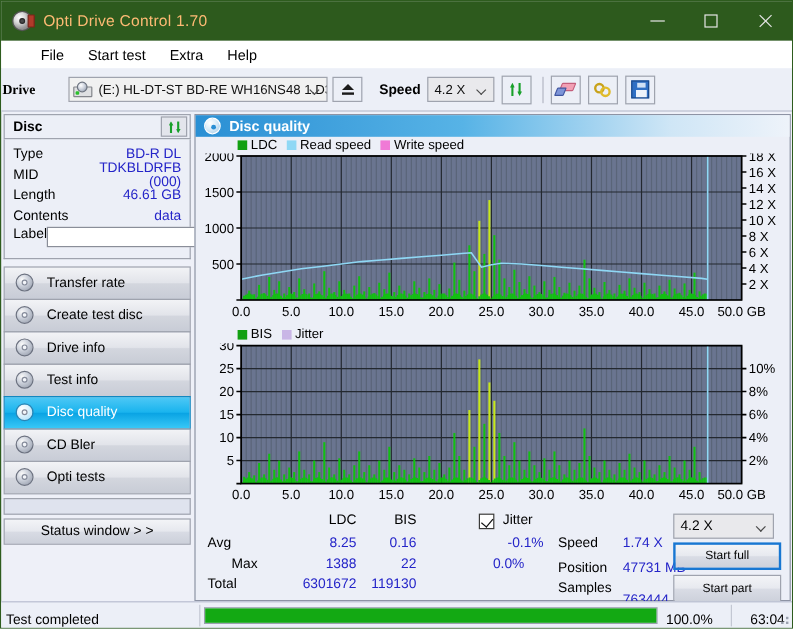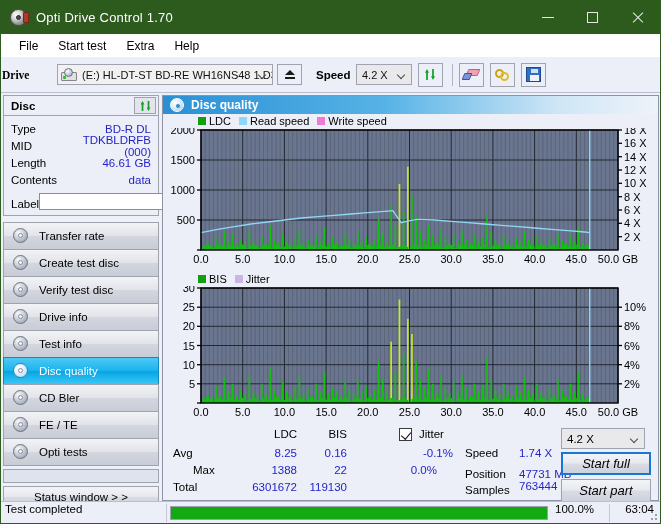--- a/index.html
+++ b/index.html
@@ -28,36 +28,36 @@
     border:1px solid #555;box-sizing:border-box;
   }
   .title-icon .hole{
     position:absolute;left:6px;top:6px;width:5px;height:5px;border-radius:50%;
     background:#4a4a4a;border:1px solid #2a2a2a;box-sizing:border-box;
   }
   .title-icon .red{
     position:absolute;right:-1px;top:3px;width:6px;height:11px;background:#b03a2a;
     border:1px solid #7a2418;box-sizing:border-box;border-radius:1px;
   }
-  .title-text{color:#ffffff;font-size:13px;letter-spacing:.2px;}
+  .title-text{color:#fdba74;font-size:13px;letter-spacing:.2px;}
   .winbtns{position:absolute;right:0;top:0;height:33px;display:flex;}
   .winbtn{width:45px;height:33px;display:flex;align-items:center;justify-content:center;}
   .wb-min{width:12px;height:1px;background:#e6e6e6;}
   .wb-max{width:11px;height:11px;border:1px solid #e6e6e6;box-sizing:border-box;}
   .wb-close{position:relative;width:13px;height:13px;}
   .wb-close:before,.wb-close:after{
     content:"";position:absolute;left:0;top:6px;width:14px;height:1px;background:#e6e6e6;
   }
   .wb-close:before{transform:rotate(45deg);}
   .wb-close:after{transform:rotate(-45deg);}
 
   
   .menubar{
     position:absolute;left:0;top:33px;width:659px;height:23px;
-    background:#ffffff;display:flex;align-items:center;padding-left:9px;box-sizing:border-box;
+    background:#ffffff;display:flex;align-items:center;padding-left:24px;box-sizing:border-box;
   }
   .menu-item{font-size:12px;color:#000;padding:3px 9px;margin-right:2px;}
 
   
   .drivebar{
     position:absolute;left:0;top:56px;width:659px;height:36px;
     background:#eceff7;display:flex;align-items:center;
     border-bottom:1px solid #b9bed0;box-sizing:border-box;
   }
   .lbl{font-size:11.5px;color:#000;font-weight:bold;}
@@ -117,21 +117,21 @@
     position:absolute;right:2px;top:1px;width:22px;height:17px;border:1px solid #9fa3ae;
     background:#e3e5ec;box-sizing:border-box;display:flex;align-items:center;justify-content:center;
   }
   .disc-body{
     border:1px solid #9fa3ae;border-top:none;background:#eceff7;box-sizing:border-box;
     padding:4px 0 5px 0;
   }
   .drow{display:flex;align-items:center;height:17px;padding:0 7px;}
   .drow .k{width:64px;font-size:11.5px;color:#000;}
   .drow .v{flex:1;text-align:right;font-size:11.5px;color:#2424c8;}
-  .label-row{display:flex;align-items:flex-end;height:21px;padding:0 5px;margin-top:1px;}
+  .label-row{display:flex;align-items:flex-start;height:21px;padding:0 5px;margin-top:1px;}
   .label-row .k{width:62px;font-size:11.5px;margin-left:2px;}
   .label-input{
     flex:1;height:17px;background:#ffffff;border:1px solid #8a8e99;box-sizing:border-box;margin-right:3px;
   }
   .disc-btn{
     width:22px;height:19px;border:1px solid #9fa3ae;background:#e3e5ec;box-sizing:border-box;
     display:flex;align-items:center;justify-content:center;
   }
   .ic-cd{width:14px;height:14px;border-radius:50%;
     background:radial-gradient(circle at 36% 32%,#fbf8d8 0%,#e4dd90 40%,#b9b052 75%,#8e8638 100%);
@@ -194,30 +194,30 @@
   .rp-lbl{position:absolute;font-size:11.5px;color:#000;}
   .rp-val{position:absolute;font-size:11.5px;color:#2424c8;}
   .spd-combo{
     position:absolute;width:84px;height:21px;background:#e9e9ec;border:1px solid #9fa3ae;
     box-sizing:border-box;display:flex;align-items:center;
   }
   .spd-combo span{font-size:11.5px;margin-left:5px;}
   .act-btn{
     position:absolute;width:90px;height:23px;box-sizing:border-box;
     background:linear-gradient(to bottom,#f3f4f7 0%,#e7e9ef 48%,#d9dce5 52%,#cdd1db 100%);
-    border:1px solid #9fa3ae;display:flex;align-items:center;justify-content:center;font-size:13px;font-style:italic;
+    border:1px solid #9fa3ae;display:flex;align-items:center;justify-content:center;font-size:10px;
   }
   .act-btn.primary{border:2px solid #1877d2;}
 
   
   .statusbar{
     position:absolute;left:0;bottom:0;width:659px;height:22px;background:#eceff7;
     border-top:1px solid #b9bed0;box-sizing:border-box;display:flex;align-items:center;
   }
-  .sb-cell{height:20px;display:flex;align-items:flex-start;}
+  .sb-cell{height:20px;display:flex;align-items:flex-end;}
   .sb-text{font-size:11.5px;margin-left:4px;}
   .sb-sep{width:1px;height:18px;background:#c3c7d3;}
   .progress-outer{width:378px;height:14px;background:#ffffff;border:1px solid #9aa0ae;box-sizing:border-box;margin:0 3px;position:relative;}
   .progress-fill{height:100%;background:#13a913;}
   .grip{position:absolute;right:2px;bottom:2px;width:11px;height:11px;}
   .grip i{position:absolute;width:2px;height:2px;background:#9aa0ae;}
 </style>
 </head>
 <body>
 
@@ -346,27 +346,20 @@
             <div class="ring"></div>
             <div class="hl"></div>
           </div>
         <div class="nav-label">Create test disc</div>
       </div>
       <div class="navbtn">
         <div class="nav-ic">
             <div class="ring"></div>
             <div class="hl"></div>
           </div>
-        <div class="nav-label">Verify test disc</div>
-      </div>
-      <div class="navbtn">
-        <div class="nav-ic">
-            <div class="ring"></div>
-            <div class="hl"></div>
-          </div>
         <div class="nav-label">Drive info</div>
       </div>
       <div class="navbtn">
         <div class="nav-ic">
             <div class="ring"></div>
             <div class="hl"></div>
           </div>
         <div class="nav-label">Test info</div>
       </div>
       <div class="navbtn active">
@@ -375,27 +368,20 @@
             <div class="hl"></div>
           </div>
         <div class="nav-label">Disc quality</div>
       </div>
       <div class="navbtn">
         <div class="nav-ic">
             <div class="ring"></div>
             <div class="hl"></div>
           </div>
         <div class="nav-label">CD Bler</div>
-      </div>
-      <div class="navbtn">
-        <div class="nav-ic">
-            <div class="ring"></div>
-            <div class="hl"></div>
-          </div>
-        <div class="nav-label">FE / TE</div>
       </div>
       <div class="navbtn">
         <div class="nav-ic">
             <div class="ring"></div>
             <div class="hl"></div>
           </div>
         <div class="nav-label">Opti tests</div>
       </div>
       <div class="navspacer"></div>
       <div class="statusbtn">Status window &gt; &gt;</div>
@@ -1417,21 +1403,21 @@
 
       <div class="st-row-h" style="left:10px;top:55px;">Total</div>
       <div class="st-v" style="left:72px;top:55px;width:62px;">6301672</div>
       <div class="st-v" style="left:136px;top:55px;width:48px;">119130</div>
 
       <div class="rp-lbl" style="left:302px;top:21px;">Speed</div>
       <div class="rp-val" style="left:356px;top:21px;">1.74 X</div>
       <div class="rp-lbl" style="left:302px;top:42px;">Position</div>
       <div class="rp-val" style="left:356px;top:42px;">47731 MB</div>
       <div class="rp-lbl" style="left:302px;top:58px;">Samples</div>
-      <div class="rp-val" style="left:356px;top:54px;">763444</div>
+      <div class="rp-val" style="left:356px;top:68px;">763444</div>
 
       <div class="spd-combo" style="left:398px;top:2px;">
         <span>4.2 X</span>
         <div class="cb-arrow" style="right:6px;top:7px;"></div>
       </div>
       <div class="act-btn primary" style="left:398px;top:26px;">Start full</div>
       <div class="act-btn" style="left:398px;top:53px;">Start part</div>
     </div>
   </div>
 

